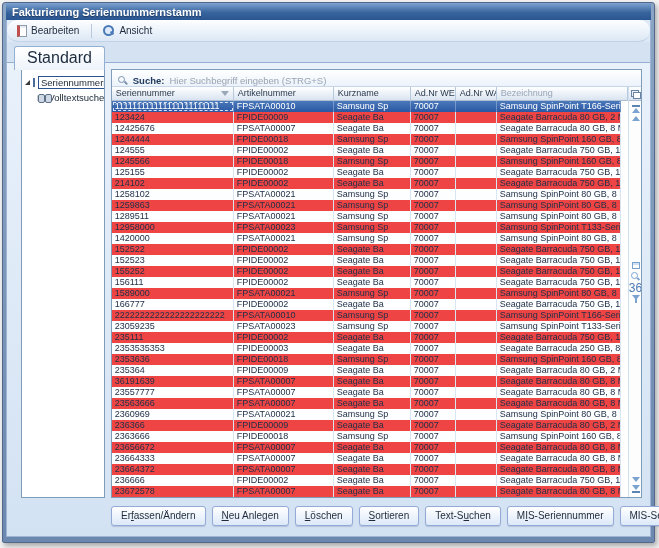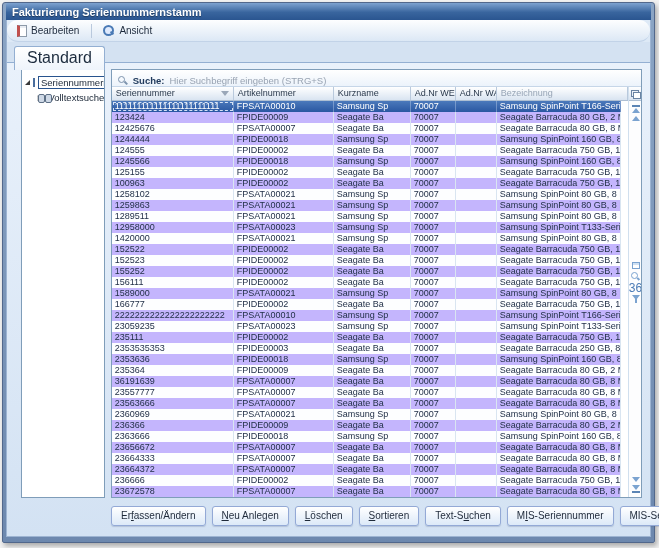--- a/index.html
+++ b/index.html
@@ -63,21 +63,21 @@
   .hdr { display:grid; grid-template-columns:122px 100px 77px 45px 41px 1fr; height:14px;
     padding-right:13px; background:linear-gradient(#ffffff,#d9e4f1); border-bottom:1px solid #aebfd3; }
   .hcell { position:relative; font-size:9px; color:#2b3a4d; padding:1px 0 0 4px; border-right:1px solid #b9c9dc; white-space:nowrap; overflow:hidden; }
   .hcell.dim { color:#97a5b6; }
   .sort-arrow { position:absolute; right:4px; top:4px; width:0; height:0;
     border-left:4px solid transparent; border-right:4px solid transparent; border-top:5px solid #9aa7b8; }
 
   .rows { height:396px; padding-right:20px; overflow:hidden; }
   .grid-row { display:grid; grid-template-columns:122px 100px 77px 45px 41px 1fr; height:11px; }
   .grid-row.plain { background:#fdfeff; }
-  .grid-row.band { background:#c4b5fd; }
+  .grid-row.band { background:#ef4444; }
   .grid-row.sel { background:linear-gradient(#4b79bb,#2a57a2); color:#fff; }
   .cell { font-size:9px; line-height:11px; color:#223048; padding:0 3px; border-right:1px solid #d9e5f1; white-space:nowrap; overflow:hidden; }
   .sel .cell { color:#fff; border-right-color:rgba(220,232,248,.35); }
   .col-we { text-align:left; padding-right:8px; }
   .sel .col-sn { outline:1px dashed #d5e2f5; outline-offset:-2px; }
 
   
   .strip { position:absolute; top:17px; right:0; bottom:0; width:13px; background:#fdfdfe; border-left:1px solid #d0dfee; }
   .strip-hdr { height:14px; background:linear-gradient(#ffffff,#d9e4f1); border-bottom:1px solid #aebfd3; display:flex; align-items:center; justify-content:center; }
   .icon-chooser { position:relative; width:8px; height:7px; }
@@ -215,21 +215,21 @@
               </div>
               <div class="grid-row plain">
                 <span class="cell col-sn">125155</span>
                 <span class="cell col-art">FPIDE00002</span>
                 <span class="cell col-kn">Seagate Ba</span>
                 <span class="cell col-we">70007</span>
                 <span class="cell col-wa"></span>
                 <span class="cell col-bez">Seagate Barracuda 750 GB, 16 MB, 7200</span>
               </div>
               <div class="grid-row band">
-                <span class="cell col-sn">100963</span>
+                <span class="cell col-sn">214102</span>
                 <span class="cell col-art">FPIDE00002</span>
                 <span class="cell col-kn">Seagate Ba</span>
                 <span class="cell col-we">70007</span>
                 <span class="cell col-wa"></span>
                 <span class="cell col-bez">Seagate Barracuda 750 GB, 16 MB, 7200</span>
               </div>
               <div class="grid-row plain">
                 <span class="cell col-sn">1258102</span>
                 <span class="cell col-art">FPSATA00021</span>
                 <span class="cell col-kn">Samsung Sp</span>

